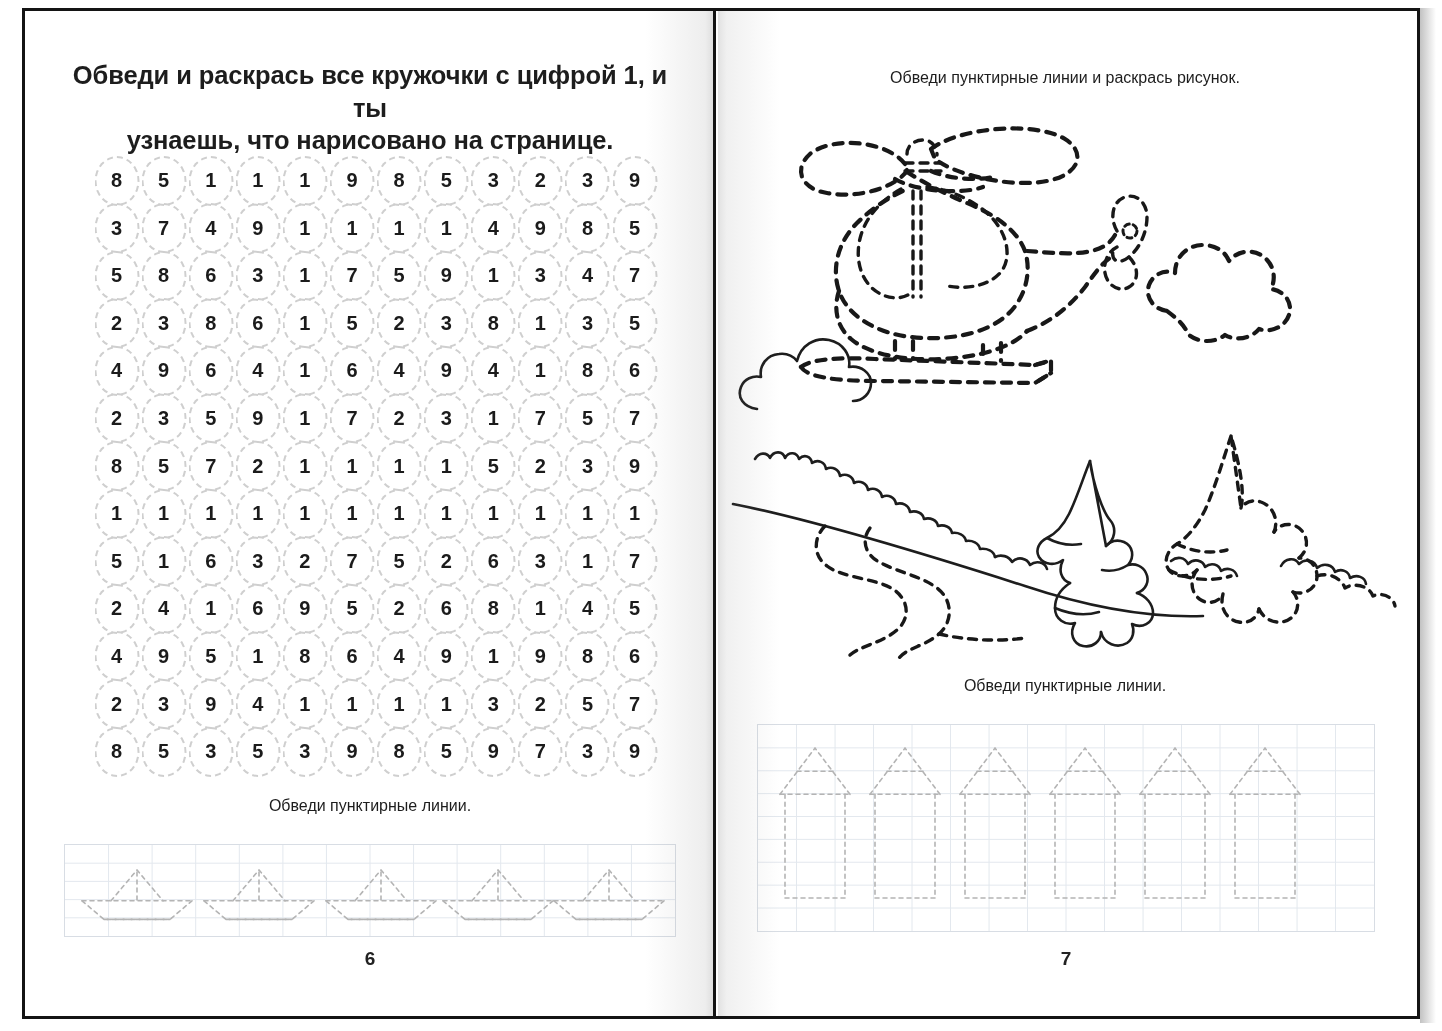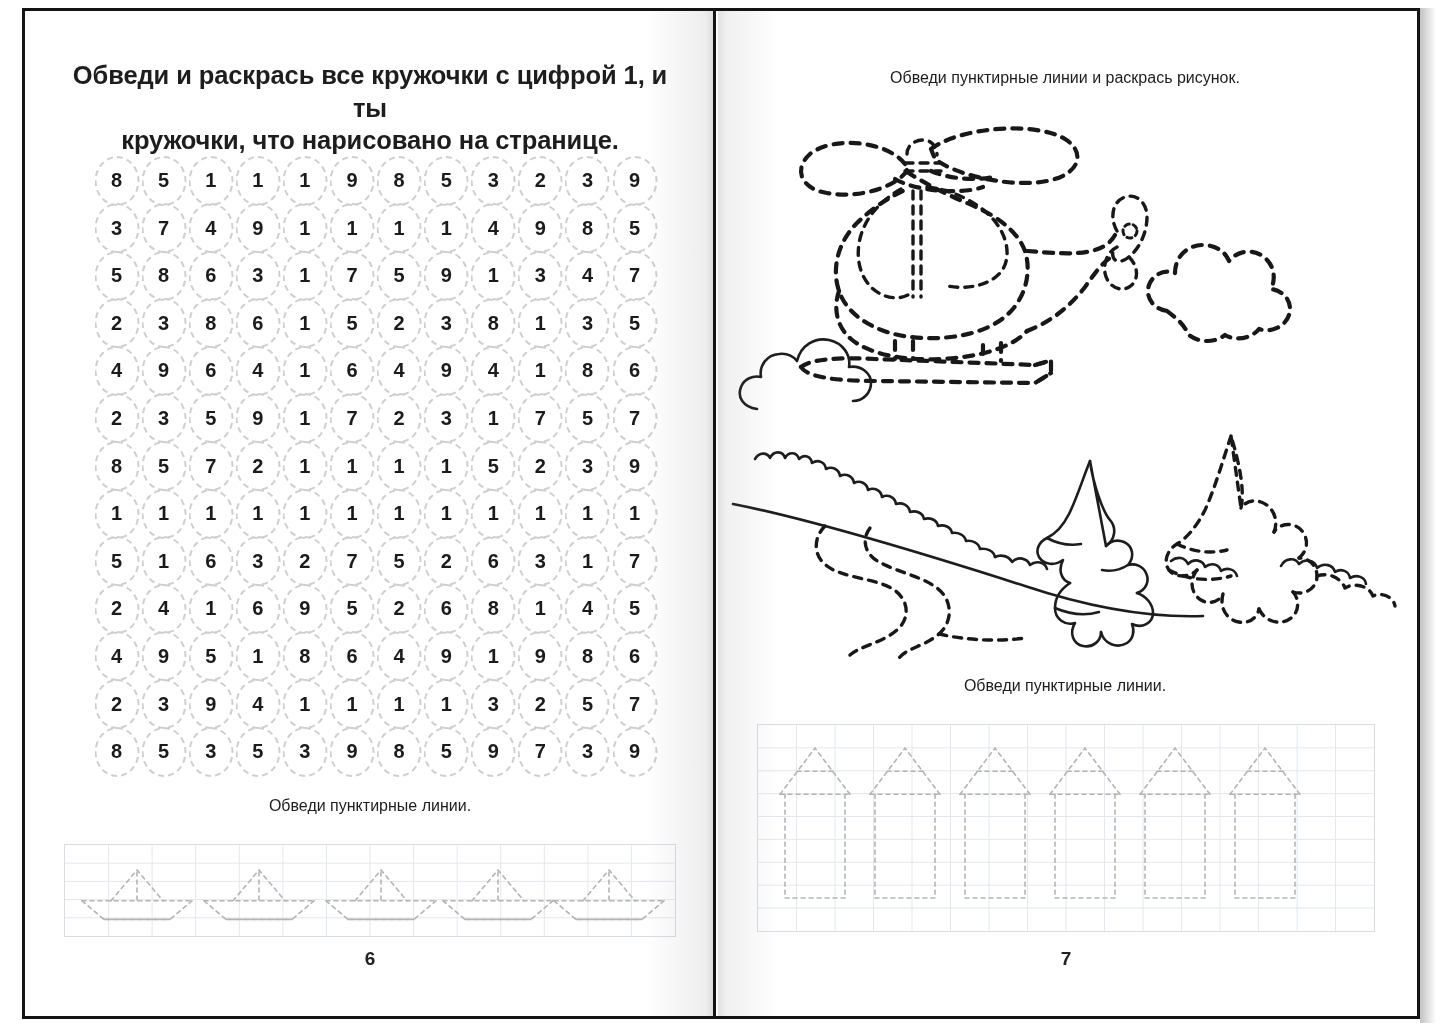--- a/index.html
+++ b/index.html
@@ -89,21 +89,21 @@
 </style>
 </head>
 <body>
 
 <div id="book">
 
   <div class="page" id="page-left">
 
     <div class="heading" style="left:38px;top:48px;width:614px;">
       <div>Обведи и раскрась все кружочки с цифрой 1, и ты</div>
-      <div>кружочки, что нарисовано на странице.</div>
+      <div>узнаешь, что нарисовано на странице.</div>
     </div>
 
     <div id="num-grid">
         <div class="num-row">
           <div class="num-cell">
             <div class="ring"></div>
             <span class="dg">8</span>
           </div>
           <div class="num-cell">
             <div class="ring"></div>

